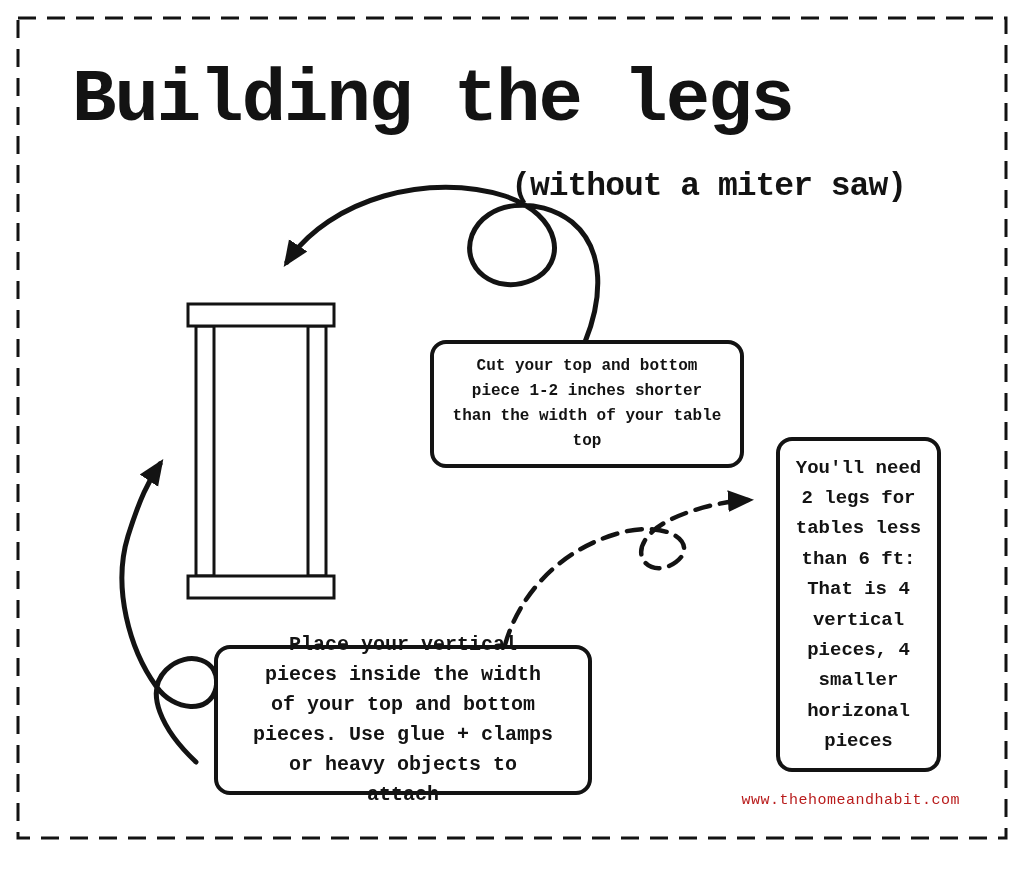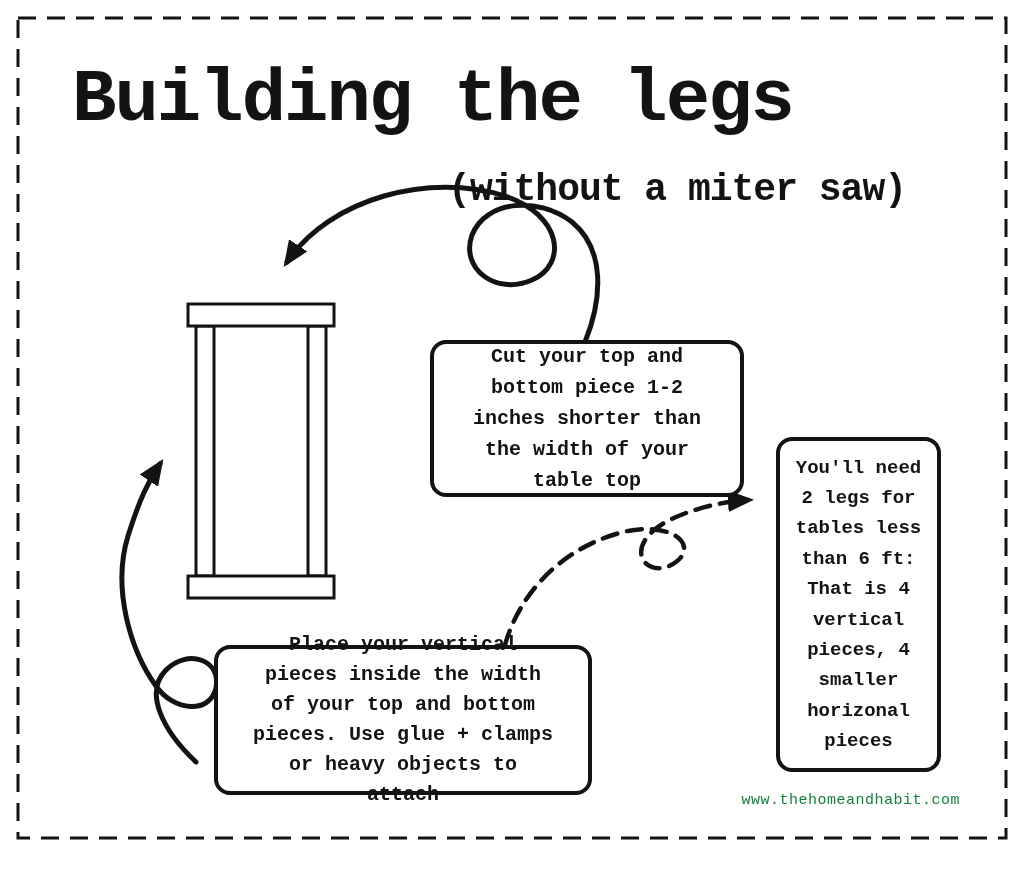--- a/index.html
+++ b/index.html
@@ -28,21 +28,21 @@
     font-size: 74px;
     font-weight: 800;
     letter-spacing: -2px;
     z-index: 2;
     white-space: nowrap;
   }
   .subtitle {
     position: absolute;
     right: 118px;
     top: 168px;
-    font-size: 38px;
+    font-size: 33px;
     font-weight: 800;
     letter-spacing: -1px;
     z-index: 2;
     white-space: nowrap;
   }
   .callout {
     position: absolute;
     box-sizing: border-box;
     background: #ffffff;
     border: 4px solid #131313;
@@ -51,22 +51,22 @@
     align-items: center;
     justify-content: center;
     text-align: center;
     font-weight: 700;
     z-index: 2;
   }
   .callout-cut {
     left: 430px;
     top: 340px;
     width: 314px;
-    height: 157px;
-    font-size: 20px;
+    height: 128px;
+    font-size: 16px;
     line-height: 1.55;
     padding: 10px 18px;
   }
   .callout-place {
     left: 214px;
     top: 645px;
     width: 378px;
     height: 150px;
     font-size: 20px;
     line-height: 1.5;
@@ -79,21 +79,21 @@
     height: 335px;
     font-size: 19px;
     line-height: 1.6;
     padding: 10px 6px;
   }
   .watermark {
     position: absolute;
     right: 64px;
     top: 792px;
     font-size: 15px;
-    color: #15803d;
+    color: #b91c1c;
     letter-spacing: 0.5px;
     z-index: 2;
     font-weight: 400;
   }
 </style>
 </head>
 <body>
 
 <div class="page">
 

